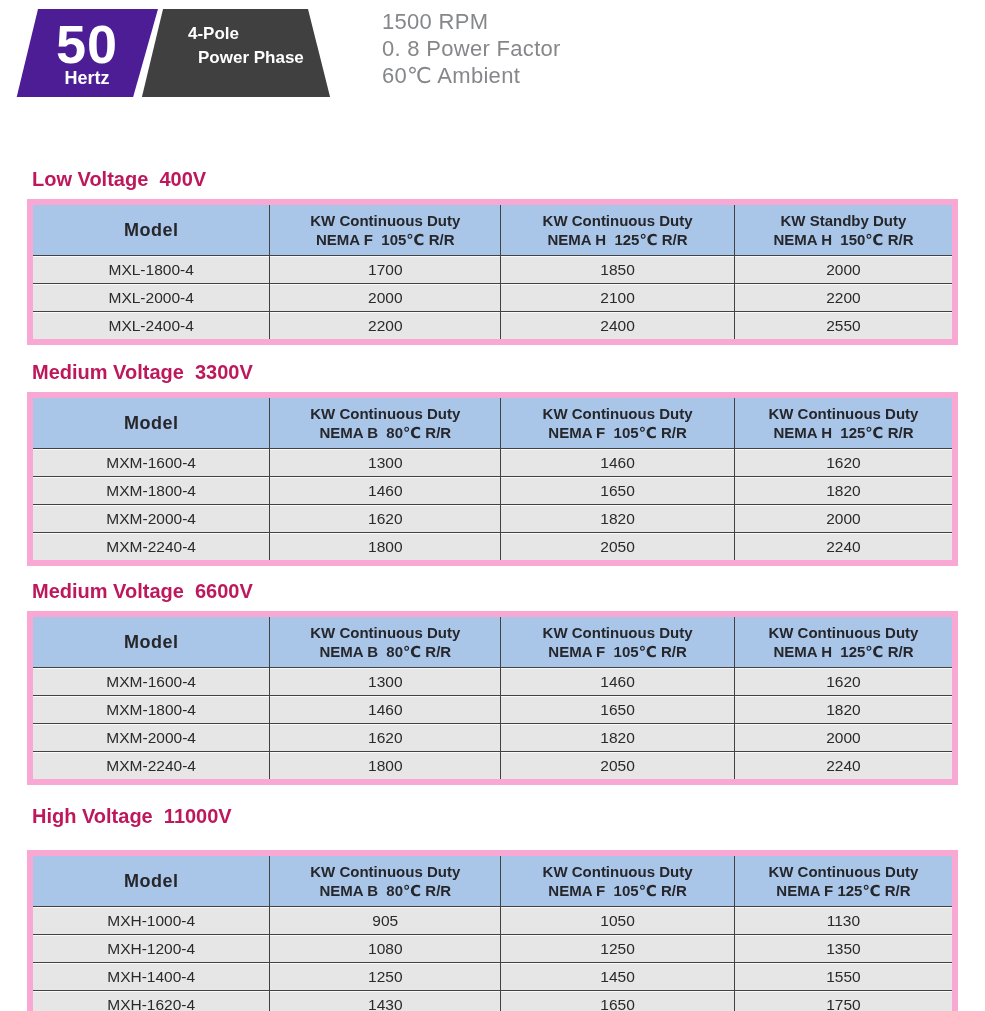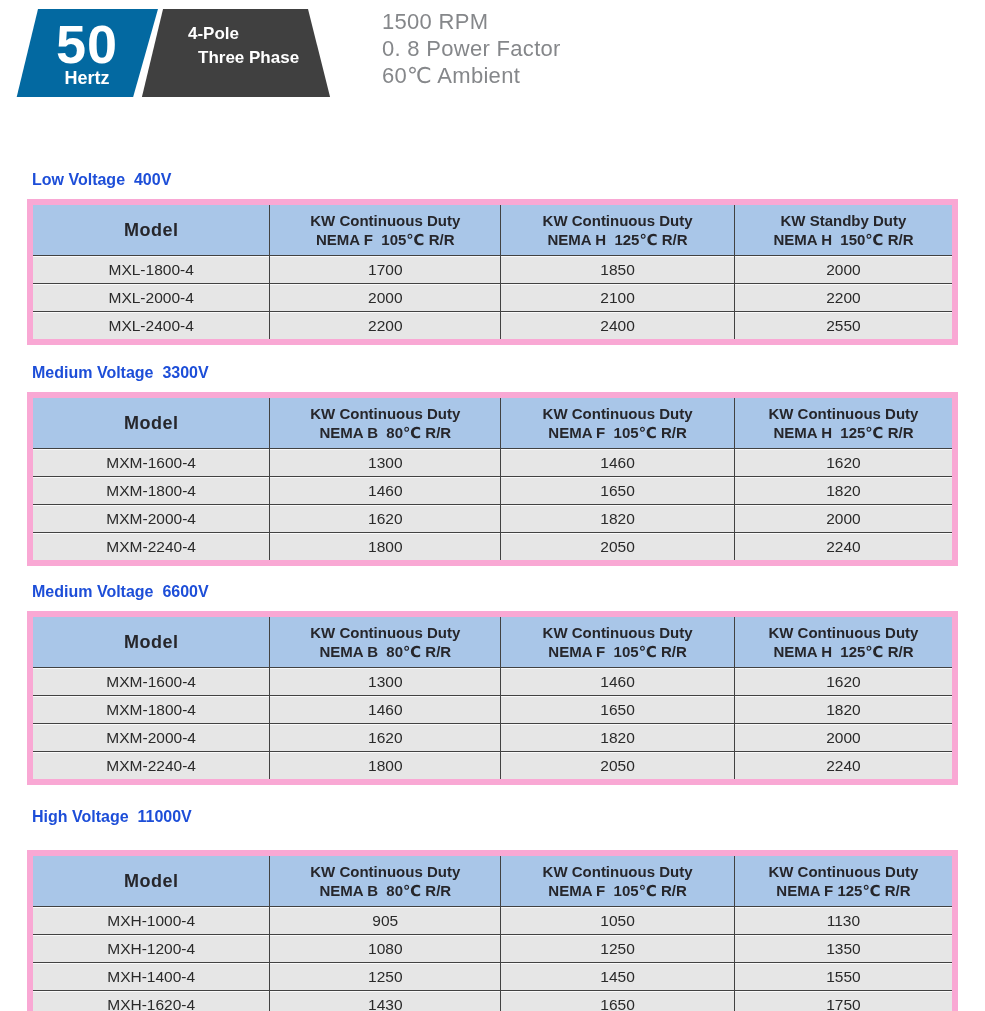--- a/index.html
+++ b/index.html
@@ -5,21 +5,21 @@
   html,body{margin:0;padding:0;background:#ffffff;}
   body{
     width:985px;height:1011px;
     font-family:"Liberation Sans","DejaVu Sans",sans-serif;
     color:#222;position:relative;overflow:hidden;
   }
   
   .banner{position:relative;height:100px;}
   .shape{position:absolute;top:9px;height:88px;}
   .shape-navy{
-    left:16px;width:142px;background:#0369a1;
+    left:16px;width:142px;background:#4c1d95;
     clip-path:polygon(15.5% 0,100% 0,82.5% 100%,0.5% 100%);
     display:flex;flex-direction:column;align-items:center;justify-content:center;
     color:#fff;
   }
   .shape-navy .freq{font-size:54px;font-weight:700;line-height:52px;letter-spacing:1px;}
   .shape-navy .unit{font-size:18px;font-weight:700;line-height:20px;margin-top:-2px;}
   .shape-gray{
     left:140px;width:192px;background:#404040;
     clip-path:polygon(12% 0,87.5% 0,99% 100%,1% 100%);
     color:#fff;font-weight:700;font-size:17px;
@@ -27,21 +27,21 @@
   }
   .shape-gray .pole{margin-left:48px;line-height:24px;}
   .shape-gray .phase{margin-left:58px;line-height:24px;}
   .specs{
     position:absolute;left:382px;top:8px;
     color:#85878a;font-size:22px;line-height:27px;letter-spacing:.3px;
   }
   
   .page{padding:0 27px;}
   h2{
-    font-size:16px;font-weight:700;color:#1d4ed8;
+    font-size:20px;font-weight:700;color:#be185d;
     margin:0 0 6px 5px;line-height:27px;white-space:pre-wrap;
   }
   .sec1 h2{margin-top:66px;}
   .sec2 h2{margin-top:14px;}
   .sec3 h2{margin-top:12px;}
   .sec4 h2{margin-top:18px;margin-bottom:20px;}
   table{
     width:931px;border-collapse:collapse;table-layout:fixed;
     border:6px solid #f9a8d4;
   }
@@ -67,21 +67,21 @@
 </head>
 <body>
 
 <div class="banner">
   <div class="shape shape-navy">
     <div class="freq">50</div>
     <div class="unit">Hertz</div>
   </div>
   <div class="shape shape-gray">
     <div class="pole">4-Pole</div>
-    <div class="phase">Three Phase</div>
+    <div class="phase">Power Phase</div>
   </div>
   <div class="specs">
     <div>1500 RPM</div>
     <div>0. 8  Power  Factor</div>
     <div>60℃ Ambient</div>
   </div>
 </div>
 
 <div class="page">
   <div class="sec1">

